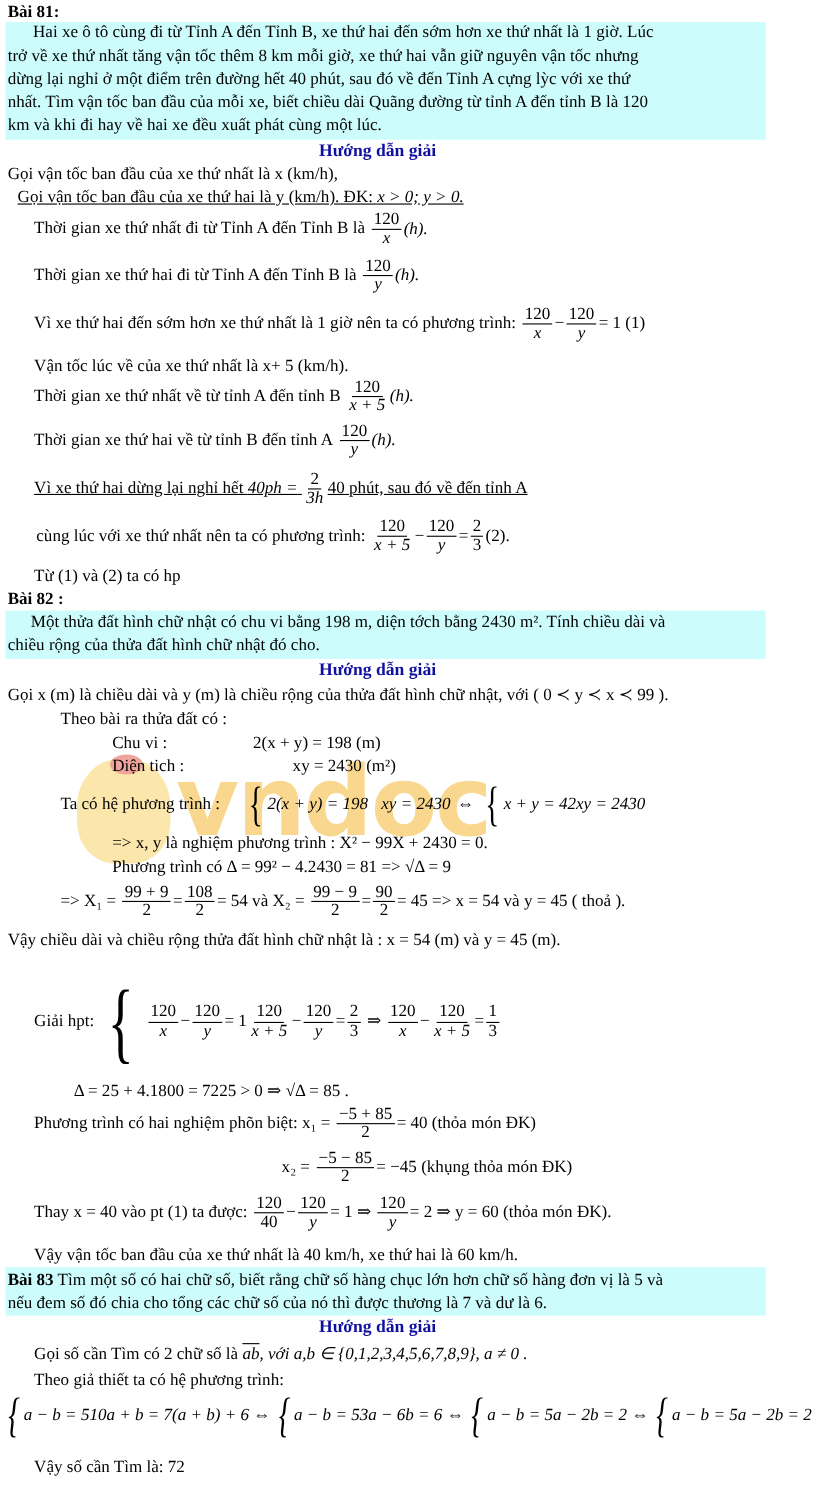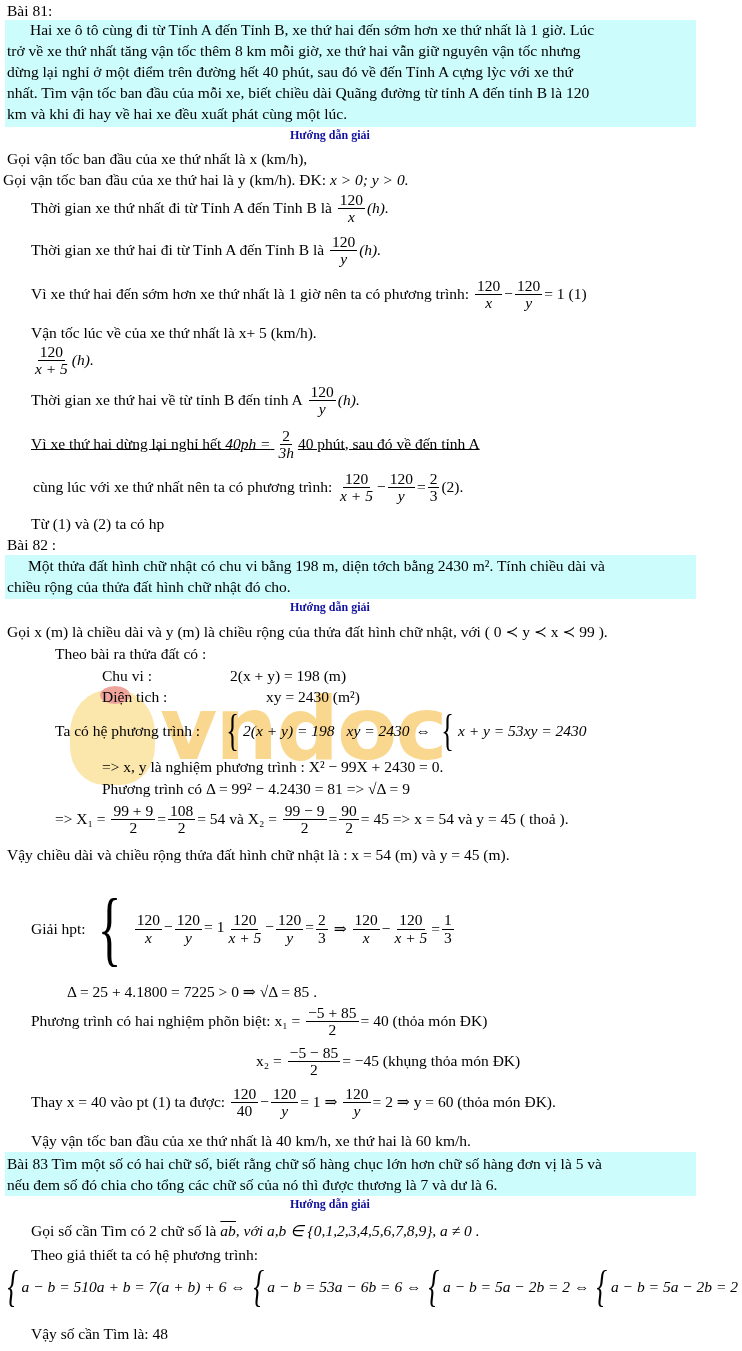--- a/index.html
+++ b/index.html
@@ -2,23 +2,23 @@
 <html><head>
 <meta charset="utf-8">
 <style>
   html, body { margin: 0; padding: 0; background: #ffffff; }
   body {
     width: 742px; height: 1351px; position: relative; overflow: hidden;
     font-family: "Liberation Serif", "DejaVu Serif", serif;
     font-size: 15.5px; color: #000; line-height: 1.2;
   }
   .abs { position: absolute; white-space: nowrap; }
-  .bold { font-weight: normal; }
+  .bold { font-weight: bold; }
   .hl { position: absolute; background: #ccfcfc; }
-  .guide { color: #1010a0; font-weight: bold; font-size: 12px; }
+  .guide { color: #1010a0; font-weight: bold; font-size: 16px; }
   .ital { font-style: italic; font-family: "Liberation Serif", serif; }
   .frac { display: inline-flex; flex-direction: column; align-items: center; vertical-align: middle; margin: 0 2px; line-height: 1.05; }
   .frac .num { border-bottom: 1px solid #000; padding: 0 2px; }
   .frac .den { padding: 0 2px; font-style: italic; }
   .brace { display: inline-block; vertical-align: middle; font-size: 44px; line-height: 1; transform: scaleX(0.6); font-weight: 100; }
   .sys { display: inline-flex; vertical-align: middle; line-height: 1.35; }
   .wm { position: absolute; left: 70px; top: 685px; width: 350px; height: 105px; opacity: 0.55; pointer-events: none; }
   .wm-text { position: absolute; left: 90px; top: 0; font-family: "DejaVu Sans", sans-serif; font-weight: bold; font-size: 88px; color: #f7b733; letter-spacing: -2px; line-height: 1; }
   .wm-chick { position: absolute; left: 0; top: 5px; width: 85px; height: 95px; border-radius: 45% 45% 40% 40%; background: #f9d36a; }
   .wm-comb { position: absolute; left: 30px; top: -4px; width: 30px; height: 18px; border-radius: 50%; background: #e25b4a; }
@@ -39,21 +39,21 @@
 
 <div class="abs bold" style="left:7px;top:2px;">Bài 81:</div>
 <div class="abs" style="left:30px;top:21px;">Hai xe ô tô cùng đi từ Tỉnh A đến Tỉnh B, xe thứ hai đến sớm hơn xe thứ nhất là 1 giờ. Lúc</div>
 <div class="abs" style="left:7px;top:42px;">trở về xe thứ nhất tăng vận tốc thêm 8 km mỗi giờ, xe thứ hai vẫn giữ nguyên vận tốc nhưng</div>
 <div class="abs" style="left:7px;top:63px;">dừng lại nghỉ ở một điểm trên đường hết 40 phút, sau đó về đến Tỉnh A cựng lỳc với xe thứ</div>
 <div class="abs" style="left:7px;top:84px;">nhất. Tìm vận tốc ban đầu của mỗi xe, biết chiều dài Quãng đường từ tỉnh A đến tỉnh B  là 120</div>
 <div class="abs" style="left:7px;top:105px;">km và khi đi hay về hai xe đều xuất phát cùng một lúc.</div>
 
 <div class="abs guide" style="left:290px;top:128px;">Hướng dẫn giải</div>
 <div class="abs" style="left:7px;top:150px;">Gọi vận tốc ban đầu của xe thứ nhất là x (km/h),</div>
-<div class="abs" style="left:3px;top:171px;"><span>Gọi vận tốc ban đầu của xe thứ hai là y (km/h). ĐK: </span><span class="ital">x &gt; 0; y &gt; 0.</span></div>
+<div class="abs" style="left:16px;top:171px;text-decoration:underline;"><span>Gọi vận tốc ban đầu của xe thứ hai là y (km/h). ĐK: </span><span class="ital">x &gt; 0; y &gt; 0.</span></div>
 
 <div class="abs" style="left:31px;top:192px;">
   <span style="vertical-align:middle;margin-top:48px;">Thời gian xe thứ nhất đi từ Tỉnh A đến Tỉnh B  là</span>
   <span class="frac">
       <span class="num">120</span>
       <span class="den">x</span>
     </span><span class="ital" style="vertical-align:middle;">(h).</span>
 </div>
 <div class="abs" style="left:31px;top:234px;">
   <span style="vertical-align:middle;">Thời gian xe thứ hai đi từ Tỉnh A đến Tỉnh B  là</span>
@@ -67,20 +67,21 @@
   <span class="frac">
       <span class="num">120</span>
       <span class="den">x</span>
     </span><span style="vertical-align:middle;">−</span><span class="frac">
       <span class="num">120</span>
       <span class="den">y</span>
     </span><span style="vertical-align:middle;">= 1 (1)</span>
 </div>
 <div class="abs" style="left:31px;top:324px;">Vận tốc lúc về của xe thứ nhất là x+ 5 (km/h).</div>
 <div class="abs" style="left:31px;top:344px;">
+  <span style="vertical-align:middle;">Thời gian xe thứ nhất về từ tỉnh A đến tỉnh B</span>
   <span class="frac">
       <span class="num">120</span>
       <span class="den">x + 5</span>
     </span><span class="ital" style="vertical-align:middle;">(h).</span>
 </div>
 <div class="abs" style="left:31px;top:384px;">
   <span style="vertical-align:middle;">Thời gian xe thứ hai về từ tỉnh B đến tỉnh A</span>
   <span class="frac">
       <span class="num">120</span>
       <span class="den">y</span>
@@ -119,21 +120,21 @@
 <div class="abs" style="left:102px;top:688px;">Diện tich :</div>
 <div class="abs" style="left:266px;top:688px;">xy = 2430 (m²)</div>
 <div class="abs" style="left:55px;top:709px;">
   <span style="vertical-align:middle;margin-right:18px;">Ta có hệ phương trình :</span>
   <span class="brace">{</span><span class="sys ital">
       <span>2(x + y) = 198</span>
       <span style="padding-left:12px;">xy = 2430</span>
     </span>
   <span style="vertical-align:middle;margin:0 2px;">⇔</span>
   <span class="brace">{</span><span class="sys ital">
-      <span>x + y = 53</span>
+      <span>x + y = 42</span>
       <span>xy = 2430</span>
     </span>
 </div>
 <div class="abs" style="left:102px;top:758px;">=&gt; x, y là nghiệm phương trình :  X² − 99X + 2430 = 0.</div>
 <div class="abs" style="left:102px;top:780px;">Phương trình có  Δ = 99² − 4.2430 = 81 =&gt; √Δ = 9</div>
 <div class="abs" style="left:55px;top:803px;">
   <span style="vertical-align:middle;">=&gt; X₁ =</span>
   <span class="frac">
       <span class="num">99 + 9</span>
       <span class="den" style="font-style:normal;">2</span>
@@ -240,13 +241,13 @@
   <span class="brace">{</span><span class="sys">
       <span>a − b = 5</span>
       <span>a − 2b = 2</span>
     </span>
   <span style="vertical-align:middle;font-style:normal;">⇔</span>
   <span class="brace">{</span><span class="sys">
       <span>a = 8</span>
       <span>b = 3</span>
     </span><span style="font-style:normal;font-size:14px;vertical-align:middle;">(t/m đk)</span>
 </div>
-<div class="abs" style="left:31px;top:1325px;">Vậy số cần Tìm là: 48</div>
+<div class="abs" style="left:31px;top:1325px;">Vậy số cần Tìm là: 72</div>
 
 </body></html>

